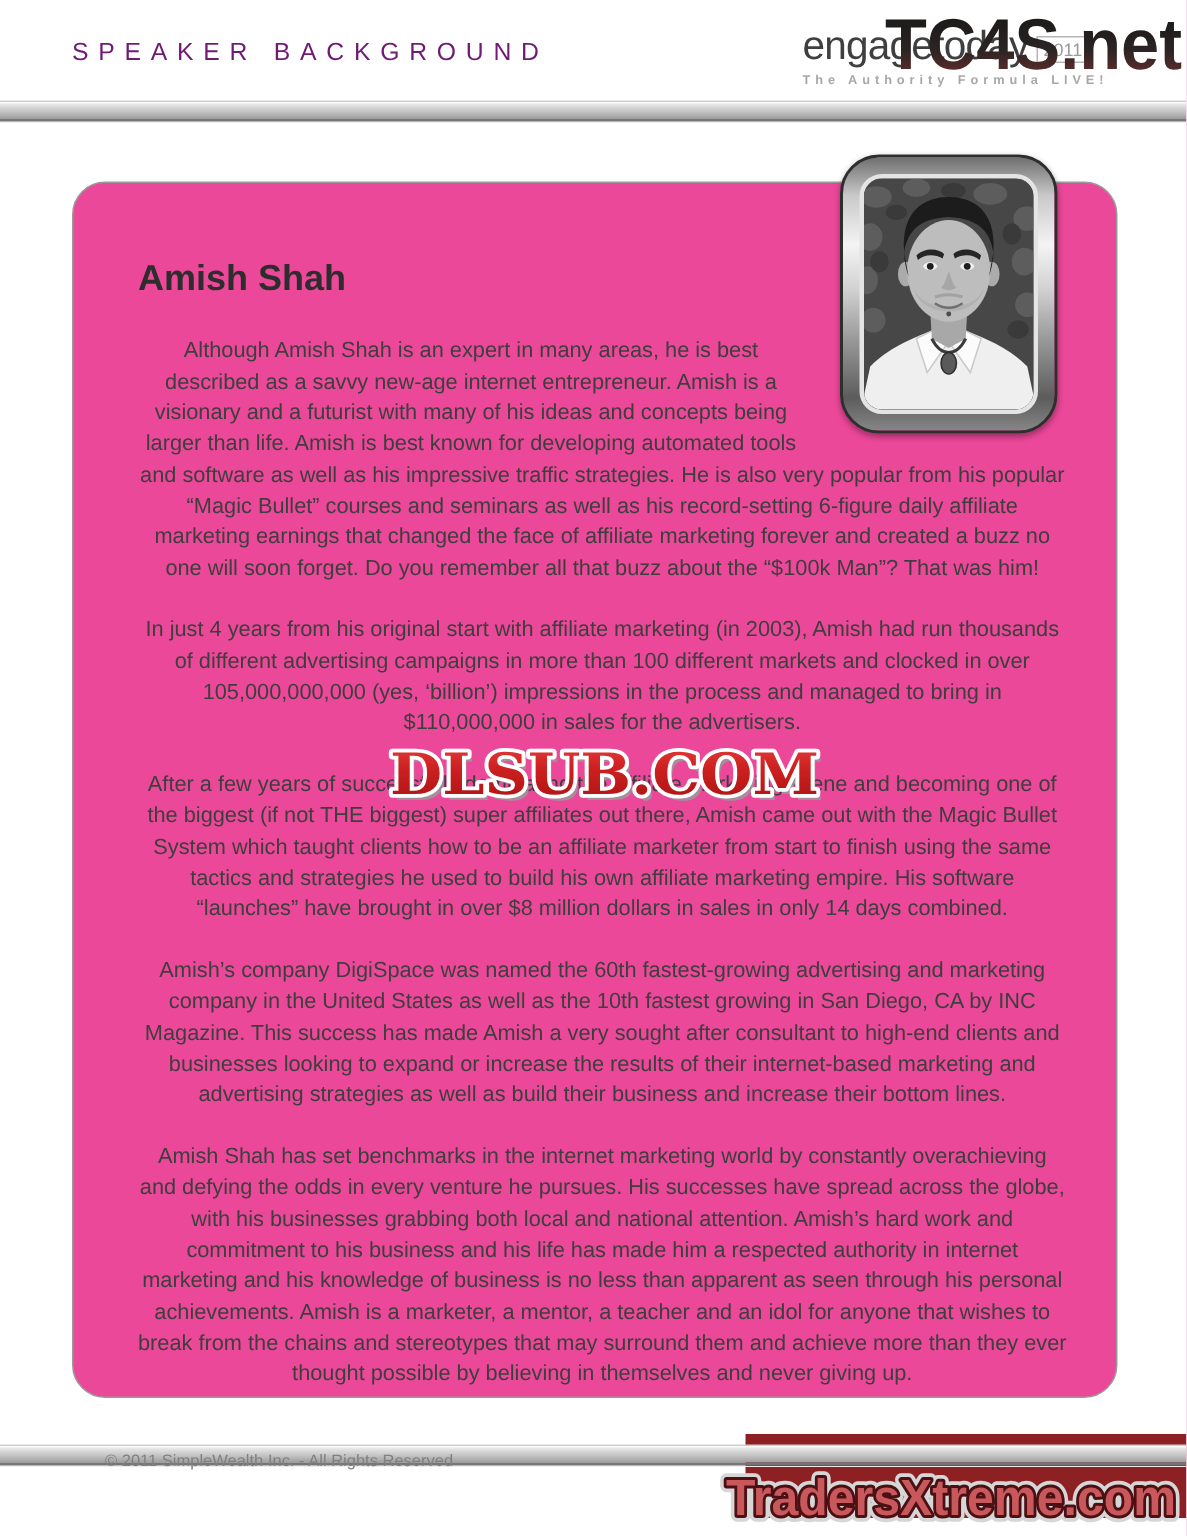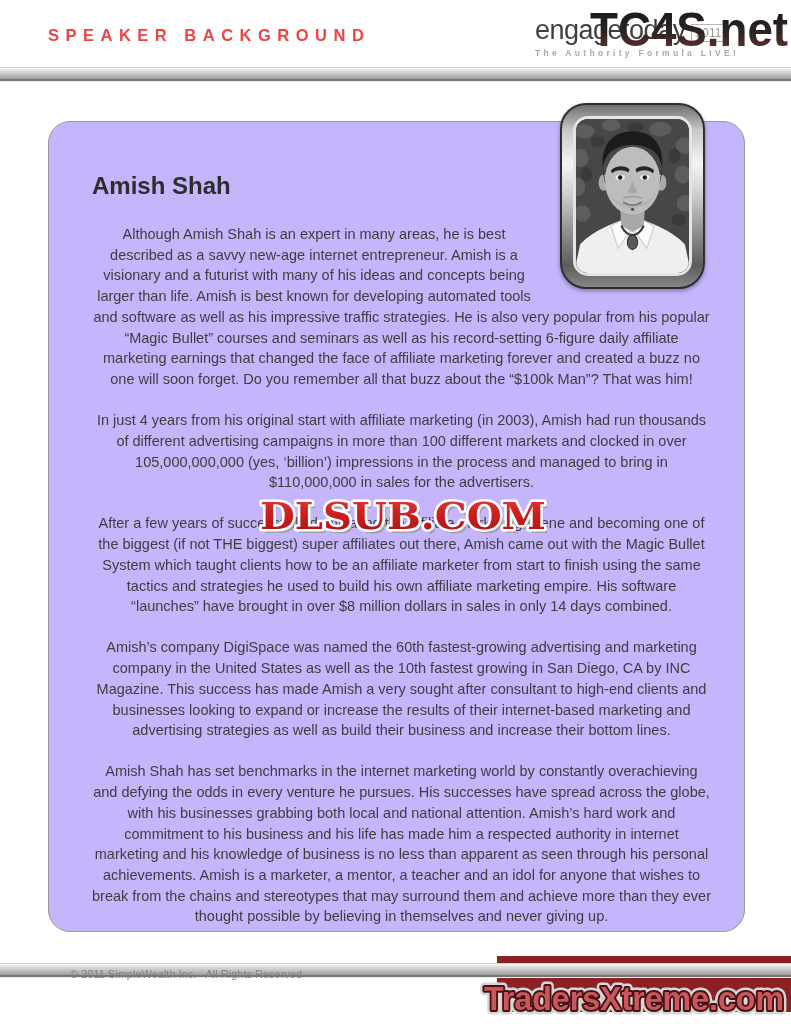--- a/index.html
+++ b/index.html
@@ -4,21 +4,21 @@
 <style>
   html,body { margin:0; padding:0; background:#ffffff; }
   .page {
     position:relative; width:791px; height:1024px; background:#ffffff;
     font-family:"Liberation Sans", sans-serif; overflow:hidden;
   }
 
   
   .header-title {
     position:absolute; left:48px; top:26px;
-    font-size:16.5px; font-weight:bold; letter-spacing:6.5px; color:#ef4444;
+    font-size:16.5px; font-weight:normal; letter-spacing:6.5px; color:#701a75;
     white-space:nowrap;
   }
   .logo { position:absolute; left:535px; top:17px; z-index:2; width:230px; }
   .logo-row { display:flex; align-items:flex-end; }
   .logo-brand { font-size:27px; font-weight:normal; color:#3f3f3f; letter-spacing:-0.5px; line-height:27px; }
   .logo-year {
     margin-left:5px; margin-bottom:2px; border:1px solid #b5b5b5; color:#9a9a9a;
     font-size:12px; padding:0 4px; line-height:16px;
   }
   .logo-tagline { margin-top:4px; font-size:8.5px; letter-spacing:3.3px; color:#a8a8a8; white-space:nowrap;font-weight:bold; }
@@ -31,21 +31,21 @@
     background:linear-gradient(180deg,#ffffff 0%,#e3e3e3 18%,#c6c6c6 55%,#aeaeae 82%,#9c9c9c 100%);
     border-top:1px solid #cfcfcf; border-bottom:2px solid #757575;
     box-shadow:0 1px 0 #ececec;
   }
   .rule-top { top:67px; }
   .rule-bottom { top:963px; }
 
   
   .card {
     position:absolute; left:48px; top:121px; width:697px; height:811px;
-    border:1px solid #9a9a9a; border-radius:22px; background:#c4b5fd; z-index:1;
+    border:1px solid #9a9a9a; border-radius:22px; background:#ec4899; z-index:1;
     box-sizing:border-box; padding:50px 33px 0 43px;
   }
   .photo-spacer { float:right; width:175px; height:117px; }
   .card h1 {
     margin:0 0 24px 0; font-size:24px; font-weight:bold; color:#2d2d2d; line-height:28px;
   }
   .card p {
     margin:0 0 20.5px 0; font-size:14.5px; line-height:20.7px; color:#3e3e3e;text-align:center;
   }
 

